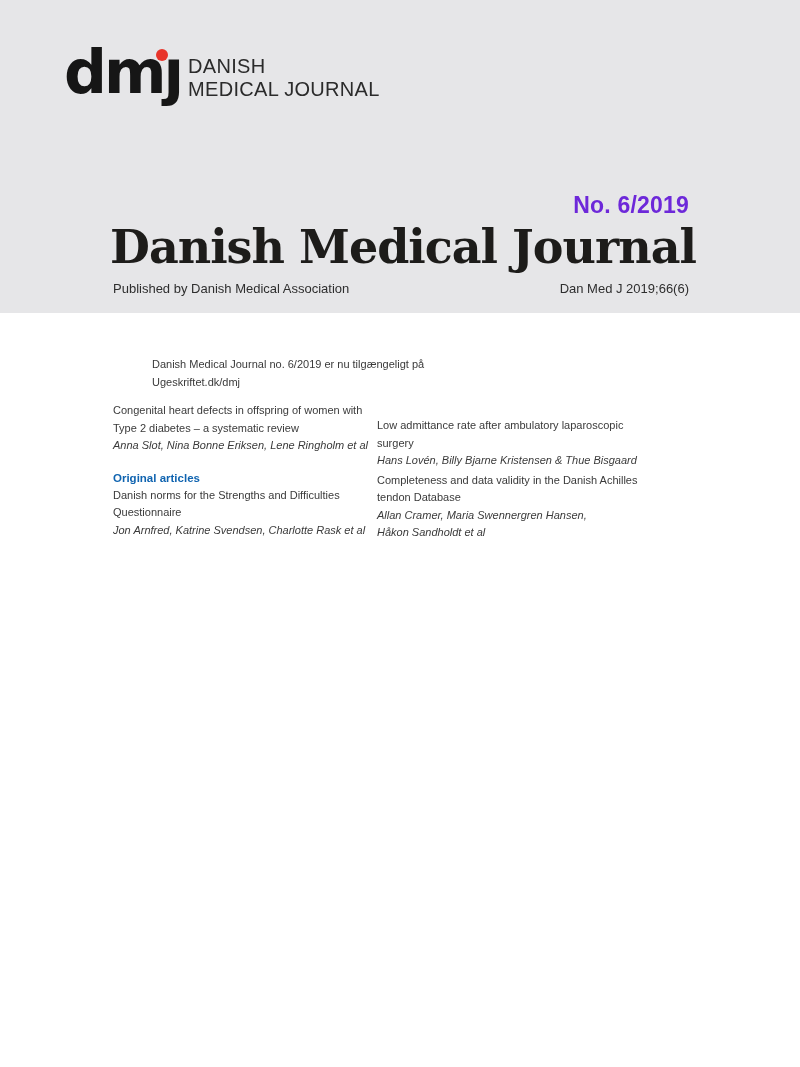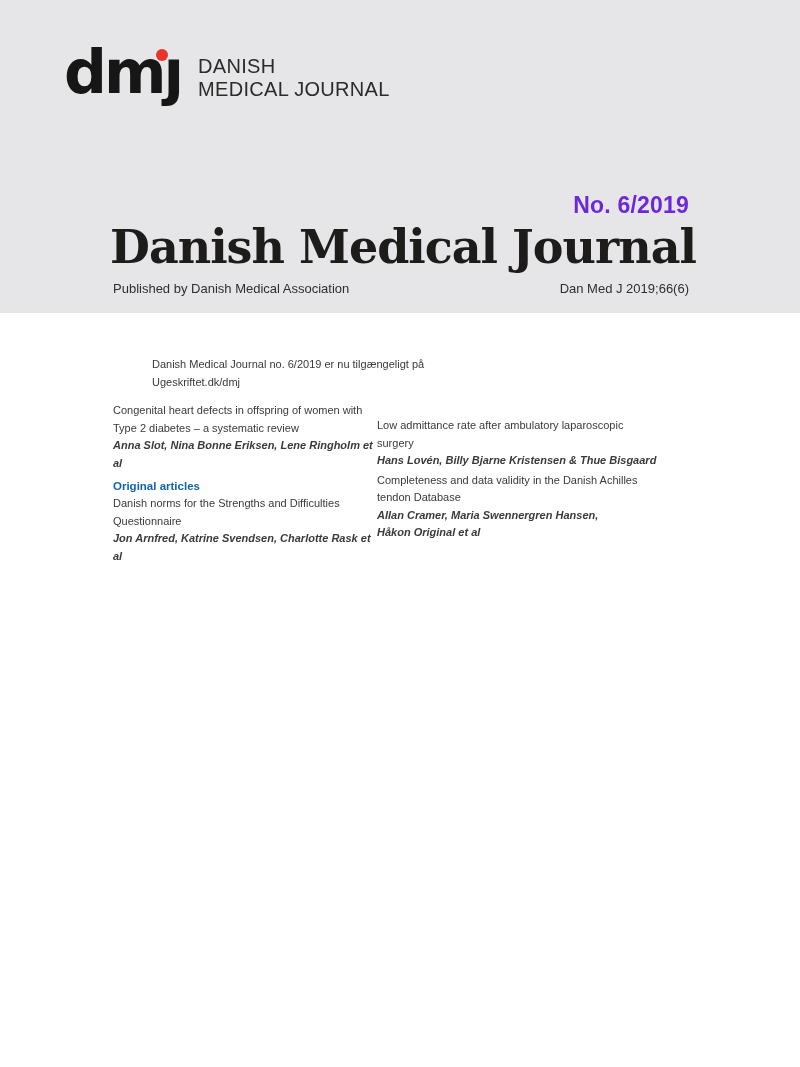--- a/index.html
+++ b/index.html
@@ -36,21 +36,21 @@
     color: #161616;
   }
   .logo-dot {
     position: absolute;
     left: 92px; top: 7px;
     width: 12px; height: 12px;
     border-radius: 50%;
     background: #e8342a;
   }
   .logo-text {
-    margin-left: 17px;
+    margin-left: 7px;
     padding-top: 13px;
     font-size: 20px;
     line-height: 23px;
     letter-spacing: 0.3px;
     color: #2b2b2b;
     white-space: nowrap;
   }
   
   .issue {
     position: absolute;
@@ -109,23 +109,22 @@
     line-height: 17.5px;
     color: #3a3a3a;
     white-space: pre-line;
   }
   .art-authors {
     font-size: 11px;
     line-height: 17.5px;
     color: #3a3a3a;
     font-style: italic;
     white-space: pre-line;
-    font-weight: bold;
   }
-  .col-left .section + .section { margin-top: 6px; }
+  .col-left .section + .section { margin-top: 15px; }
   .col-right .block + .block { margin-top: 2px; }
 </style>
 </head>
 <body>
 
 <div id="page">
 
   <div class="header">
 
     <div class="logo">
@@ -172,19 +171,19 @@
     <div class="col-right">
       <div class="block">
         <div class="art-title">Low admittance rate after ambulatory laparoscopic
 surgery</div>
         <div class="art-authors">Hans Lovén, Billy Bjarne Kristensen &amp; Thue Bisgaard</div>
       </div>
       <div class="block">
         <div class="art-title">Completeness and data validity in the Danish Achilles
 tendon Database</div>
         <div class="art-authors">Allan Cramer, Maria Swennergren Hansen,
-Håkon Original et al</div>
+Håkon Sandholdt et al</div>
       </div>
     </div>
 
   </div>
 
 </div>
 
 </body></html>

